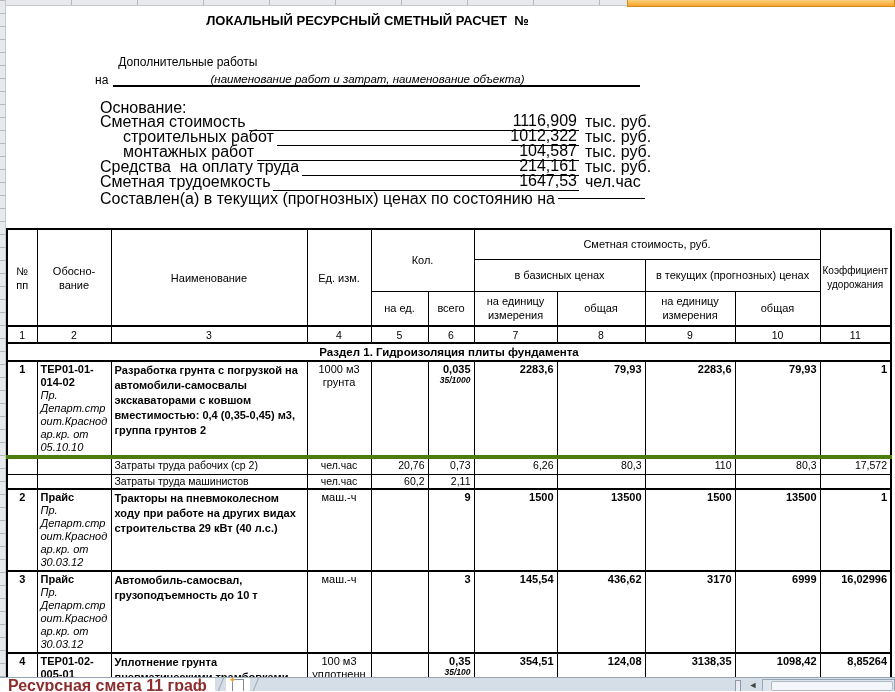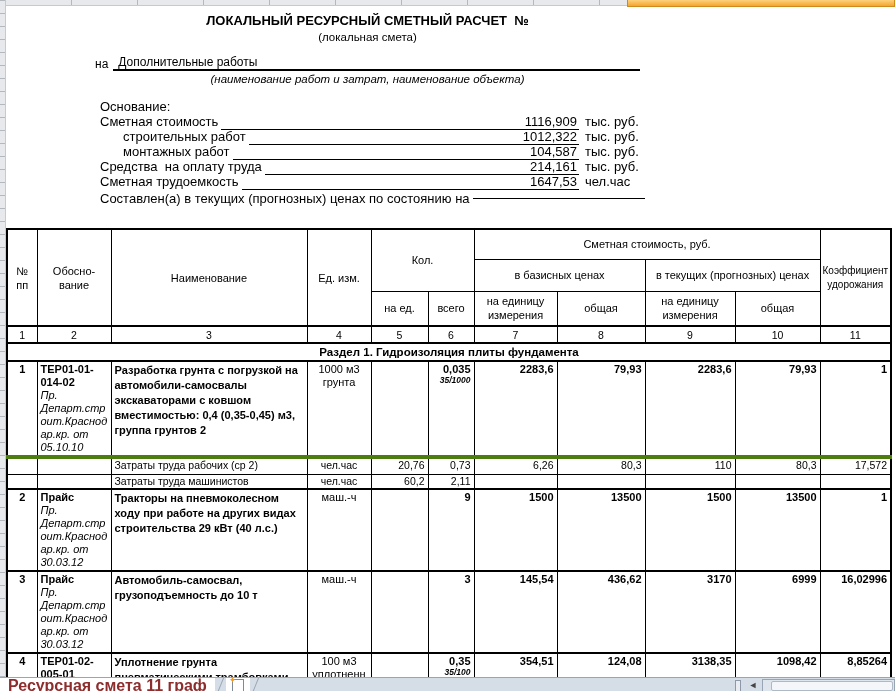--- a/index.html
+++ b/index.html
@@ -16,25 +16,25 @@
   .strip-left{position:absolute;left:0;top:0;width:5px;height:677px;background:#e7e9ec;
               border-right:1px solid #c6cacf;
               background-image:repeating-linear-gradient(180deg,#b4b9bf 0 1px,transparent 1px 13px);}
 
   
   .doc-title{position:absolute;left:95px;top:13px;width:545px;text-align:center;
              font-size:13px;font-weight:bold;white-space:pre;}
   .doc-subtitle{position:absolute;left:95px;top:31px;width:545px;text-align:center;font-size:11.5px;}
   .for-line{position:absolute;left:95px;top:55px;width:545px;display:flex;font-size:12px;align-items:flex-end;}
   .for-line .prefix{margin-right:5px;}
-  .for-line .value{flex:1;border-bottom:2px solid #000;padding:0 0 0 5px;}
+  .for-line .value{flex:1;border-bottom:2px solid #000;padding:0 0 16px 5px;}
   .for-caption{position:absolute;left:95px;top:73px;width:545px;text-align:center;
                font-style:italic;font-size:11.5px;}
 
-  .basis{position:absolute;left:100px;top:99px;width:545px;font-size:13px;}
+  .basis{position:absolute;left:100px;top:99px;width:545px;font-size:16px;}
   .basis .heading{height:15px;}
   .brow{display:flex;align-items:center;height:15px;}
   .brow .lbl{white-space:pre;}
   .brow.ind .lbl{padding-left:23px;}
   .brow .fill{flex:1;border-bottom:1px solid #000;text-align:right;padding-right:2px;margin-left:3px;}
   .brow .unit{width:60px;padding-left:6px;white-space:pre;}
   .brow.sp{margin-top:2px;}
 
   
   .sheet-table{position:absolute;left:6px;top:228px;width:884px;border-collapse:collapse;
@@ -83,21 +83,20 @@
 </head>
 <body>
 
 <div id="screen">
 
   <div class="strip-top"></div>
   <div class="col-highlight"></div>
   <div class="strip-left"></div>
 
   <div class="doc-title">ЛОКАЛЬНЫЙ РЕСУРСНЫЙ СМЕТНЫЙ РАСЧЕТ  №</div>
-  <div class="doc-subtitle">(локальная смета)</div>
 
   <div class="for-line">
     <span class="prefix">на</span>
     <span class="value">Дополнительные работы</span>
   </div>
   <div class="for-caption">(наименование работ и затрат, наименование объекта)</div>
 
   <div class="basis">
     <div class="heading">Основание:</div>
     <div>

